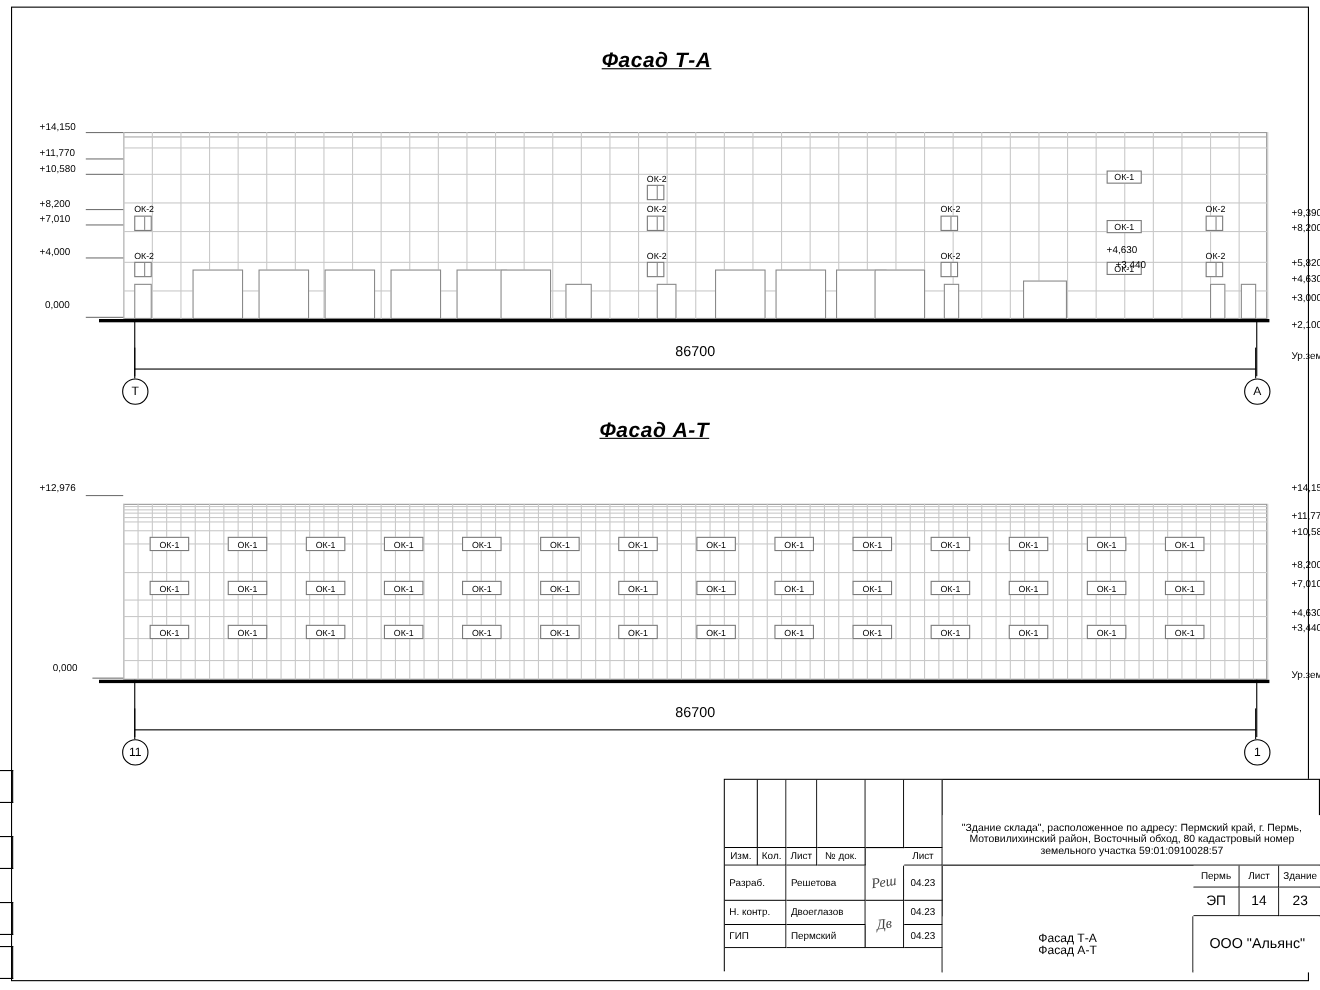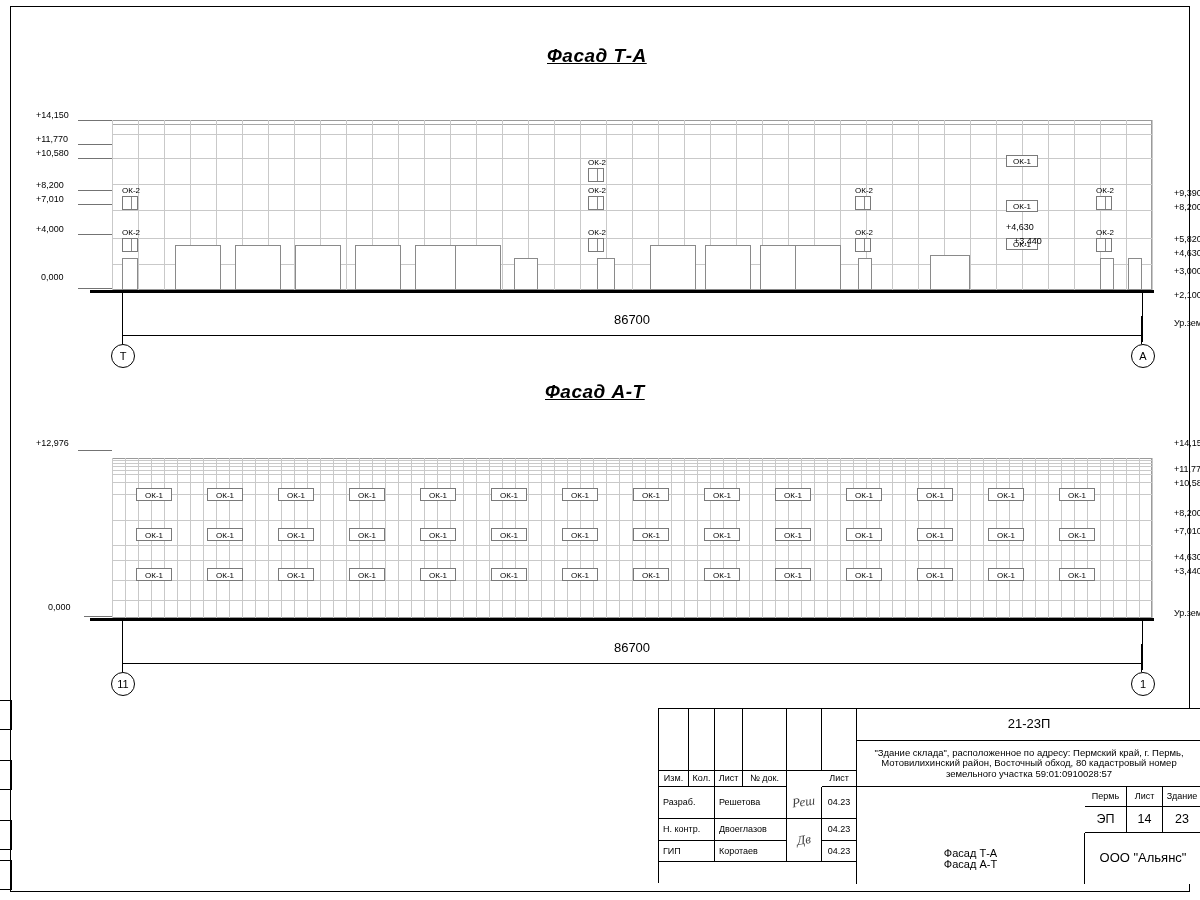--- a/index.html
+++ b/index.html
@@ -528,26 +528,25 @@
     <div class="cell" style="left:163px;top:78px;width:35px;height:32px;">04.23</div>
 
     <div class="cell l" style="left:0;top:110px;width:56px;height:22px;">Н. контр.</div>
     <div class="cell l" style="left:56px;top:110px;width:72px;height:22px;">Двоеглазов</div>
     <div class="cell" style="left:128px;top:110px;width:35px;height:43px;">
         <span class="sig">Дв</span>
       </div>
     <div class="cell" style="left:163px;top:110px;width:35px;height:22px;">04.23</div>
 
     <div class="cell l" style="left:0;top:132px;width:56px;height:21px;">ГИП</div>
-    <div class="cell l" style="left:56px;top:132px;width:72px;height:21px;">Коротаев</div>
+    <div class="cell l" style="left:56px;top:132px;width:72px;height:21px;">Пермский</div>
     <div class="cell" style="left:163px;top:132px;width:35px;height:21px;">04.23</div>
 
     <div class="cell" style="left:0;top:153px;width:198px;height:22px;border-bottom:none;"></div>
 
-    <div class="cell f13" style="left:198px;top:0;width:344px;height:32px;border-right:none;">21-23П</div>
     <div class="cell" style="left:198px;top:32px;width:344px;height:46px;border-right:none;font-size:9.5px;">"Здание склада", расположенное по адресу: Пермский край, г. Пермь, Мотовилихинский район, Восточный обход, 80 кадастровый номер земельного участка 59:01:0910028:57</div>
 
 
     <div class="cell" style="left:426px;top:78px;width:42px;height:20px;">Пермь</div>
     <div class="cell" style="left:468px;top:78px;width:36px;height:20px;">Лист</div>
     <div class="cell" style="left:504px;top:78px;width:38px;height:20px;border-right:none;">Здание</div>
 
     <div class="cell f12" style="left:426px;top:98px;width:42px;height:26px;">ЭП</div>
     <div class="cell f12" style="left:468px;top:98px;width:36px;height:26px;">14</div>
     <div class="cell f12" style="left:504px;top:98px;width:38px;height:26px;border-right:none;">23</div>

